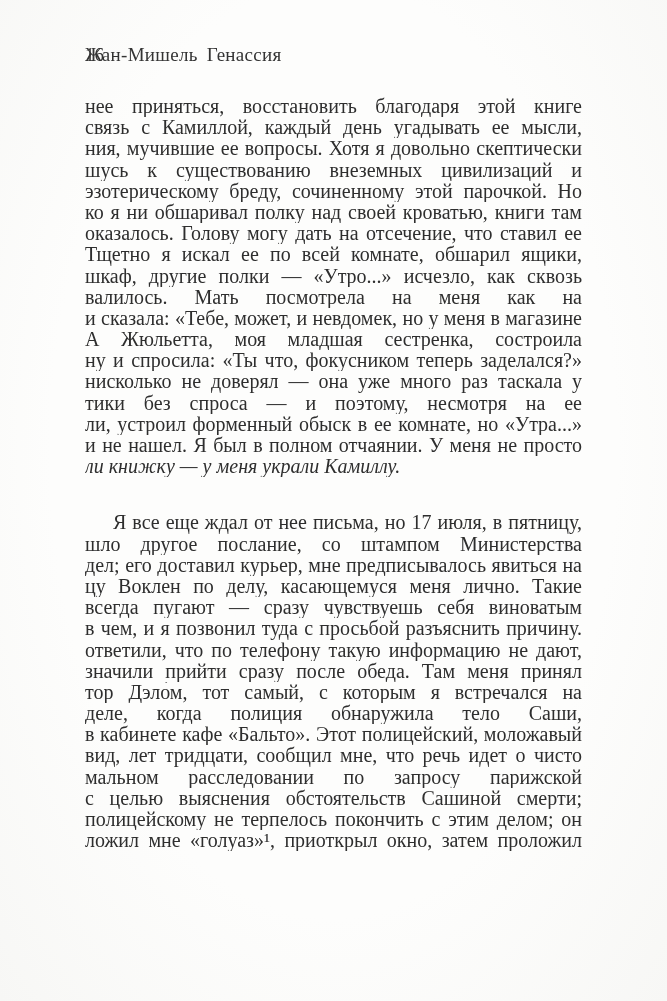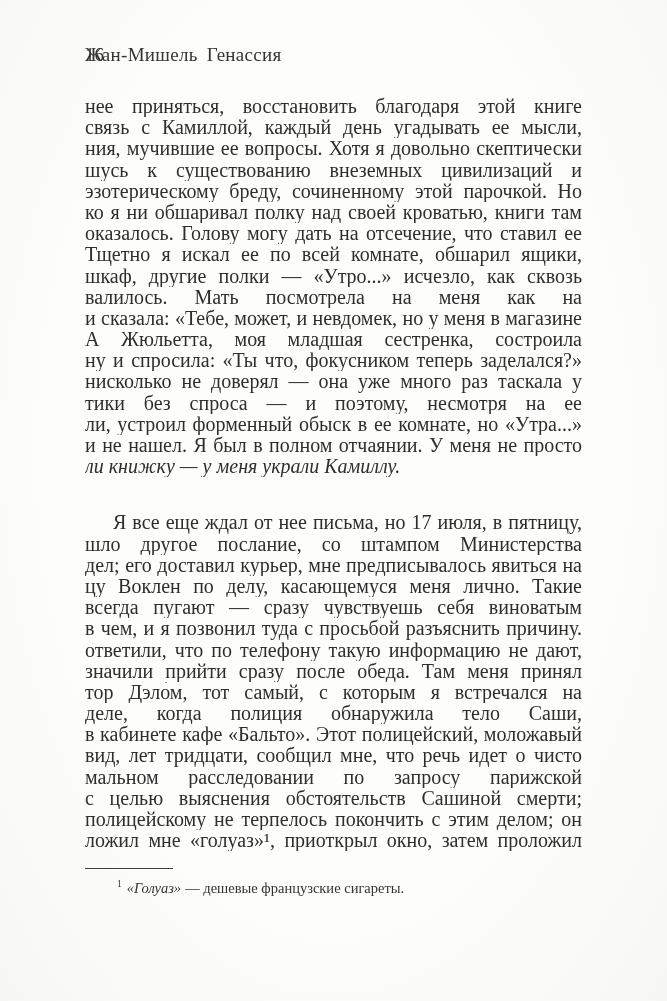--- a/index.html
+++ b/index.html
@@ -133,20 +133,14 @@
         <div class="line">деле, когда полиция обнаружила тело Саши, повесившегося</div>
         <div class="line">в кабинете кафе «Бальто». Этот полицейский, моложавый на</div>
         <div class="line">вид, лет тридцати, сообщил мне, что речь идет о чисто фор-</div>
         <div class="line">мальном расследовании по запросу парижской прокуратуры</div>
         <div class="line">с целью выяснения обстоятельств Сашиной смерти; похоже,</div>
         <div class="line">полицейскому не терпелось покончить с этим делом; он пред-</div>
         <div class="line">ложил мне «голуаз»¹, приоткрыл окно, затем проложил копир-</div>
       </div>
   </div>
 
-  <div class="footnote">
-    <div class="footnote-rule"></div>
-    <div class="footnote-text">
-      <sup>1</sup><i>«Голуаз»</i><span>— дешевые французские сигареты.</span>
-    </div>
-  </div>
 
 </div>
 
 </body></html>

